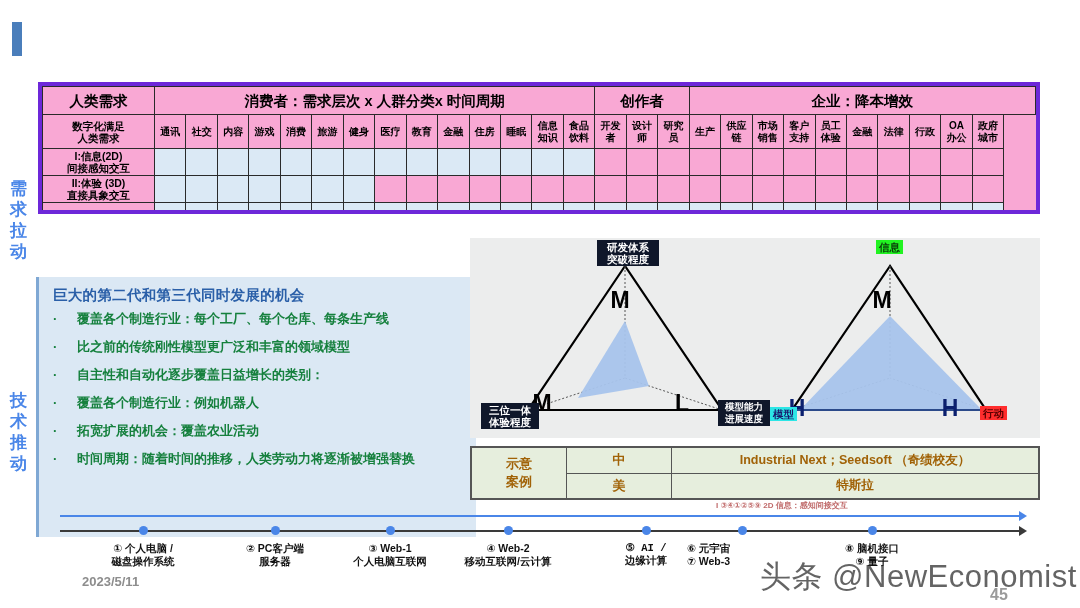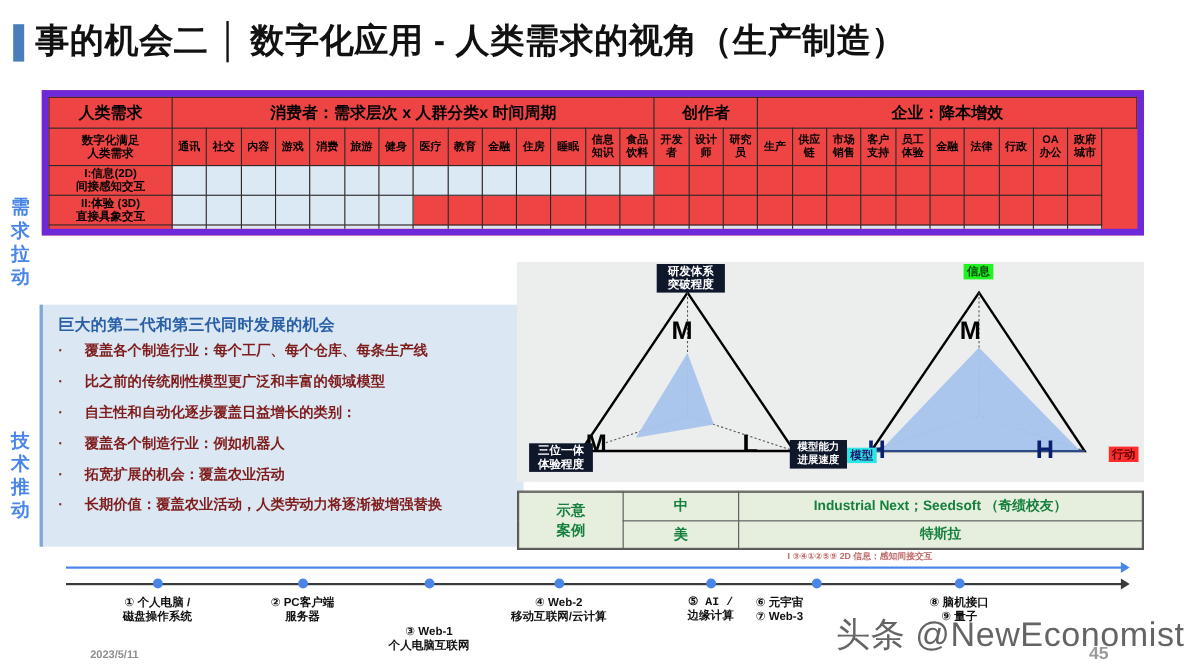--- a/index.html
+++ b/index.html
@@ -23,82 +23,82 @@
   .vlabel {
     position:absolute; width:26px; color:#4a86e8; font-weight:bold; font-size:17px;
     line-height:21px; text-align:center; letter-spacing:1px;
   }
   #vlabel-demand { left:6px; top:178px; }
   #vlabel-tech   { left:6px; top:390px; }
 
   
   #matrix {
     position:absolute; left:38px; top:82px; width:1002px; height:132px;
-    border:6px solid #6d28d9; border-collapse:collapse; overflow:hidden;
-    background:#ef4444;
+    border:4px solid #6d28d9; border-collapse:collapse; overflow:hidden;
+    background:#f9a8d4;
   }
   #matrix table { border-collapse:collapse; width:100%; table-layout:fixed; }
   #matrix td, #matrix th {
     border:1px solid #2a2a2a; font-size:10.5px; font-weight:bold;
     text-align:center; vertical-align:middle; line-height:12px; padding:1px 0;
     color:#000;
   }
   #matrix .grp { font-size:14.5px; height:28px; }
   #matrix .rowhdr-top { font-size:14.5px; }
   #matrix .rowhdr { font-size:10.5px; height:34px; }
   #matrix .lbl { font-size:10px; height:30px; }
   .hl { background:#dbe9f5; }
 
   
   #content-panel {
-    position:absolute; left:36px; top:277px; width:440px; height:220px;
+    position:absolute; left:36px; top:277px; width:440px; height:260px;
     background:#dbe8f4; border-left:3px solid #7fa8d4;padding-left:22px;
   }
   #content-title {
     position:absolute; left:14px; top:9px; font-size:14.5px; font-weight:bold;
     color:#2a5fa8; letter-spacing:0.3px;
   }
   .bullet-row {
-    position:absolute; left:14px; font-size:13px; font-weight:bold; color:#7f1d1d;
+    position:absolute; left:14px; font-size:13px; font-weight:bold; color:#15803d;
     white-space:nowrap;
   }
   .bullet-dot { display:inline-block; width:24px; }
 
   
   #diagram-panel {
     position:absolute; left:470px; top:238px; width:570px; height:200px;
     background:#eceded;
   }
   #diagram-svg { position:absolute; left:0; top:0; }
 
   .dlabel {
     position:absolute; font-size:10.5px; font-weight:bold; line-height:12px;
     text-align:center; padding:1px 3px; white-space:nowrap;
   }
   .dlabel.blue { background:#0f172a; color:#fff; }
   .dlabel.cyan { background:#2ce6e6; color:#1a1a6e; }
   .dlabel.green{ background:#21f321; color:#0b3d0b; }
-  .dlabel.red  { background:#ff2d2d; color:#5a0000;margin-left:28px; }
+  .dlabel.red  { background:#ff2d2d; color:#5a0000; }
 
   #lbl-rd      { left:597px; top:240px; width:62px; }
   #lbl-triexp  { left:481px; top:403px; width:58px; }
   #lbl-modelcap{ left:718px; top:400px; width:52px; font-size:9.5px; }
   #lbl-model   { left:770px; top:407px; }
   #lbl-info    { left:876px; top:240px; }
   #lbl-action  { left:980px; top:406px; }
 
   
   #case-table {
     position:absolute; left:470px; top:446px; width:570px; height:54px;
     border:1px solid #555; background:#e6eedd;
   }
   #case-table table { border-collapse:collapse; width:100%; height:100%; table-layout:fixed; }
   #case-table td {
     border:1px solid #555; text-align:center; vertical-align:middle;
-    font-size:13px; font-weight:bold; color:#15803d;
+    font-size:13px; font-weight:bold; color:#a16207;
   }
   #case-table td.wide { font-size:12.5px; }
 
   
   .ghost-row {
     position:absolute; font-size:8px; color:#9a9a9a; white-space:nowrap;
     font-weight:bold;
   }
   .ghost-red { color:#c06a6a; }
 
@@ -117,36 +117,35 @@
   .tl-dot {
     position:absolute; width:9px; height:9px; border-radius:50%; background:#4a86e8; top:26px;
   }
   .tl-item {
     position:absolute; top:42px; font-size:10.5px; font-weight:bold; line-height:13px;
     color:#111; white-space:nowrap;
   }
 
   
   #footer-date {
-    position:absolute; left:82px; top:590px; font-size:10px; color:#8d8d8d; font-weight:bold;
+    position:absolute; left:82px; top:574px; font-size:13px; color:#8d8d8d; font-weight:bold;
   }
   #page-num {
     position:absolute; left:990px; top:586px; font-size:16px; color:#9a9a9a; font-weight:bold;
   }
   #watermark {
     position:absolute; left:760px; top:556px; font-size:31px; color:rgba(40,40,40,0.72);
     font-weight:normal; white-space:nowrap; letter-spacing:0.5px;
   }
 </style>
 </head>
 <body>
 
 <div id="title-bar">
   <div id="title-accent"></div>
-  <div id="title-text">事的机会二 │ 数字化应用 - 人类需求的视角（生产制造）</div>
 </div>
 
 <div class="vlabel" id="vlabel-demand">需<br>求<br>拉<br>动</div>
 <div class="vlabel" id="vlabel-tech">技<br>术<br>推<br>动</div>
 
 <div id="matrix">
   <table id="matrix-table">
       <tbody>
         <tr>
           <td rowspan="1" class="grp rowhdr-top" style="width: 112px;">人类需求</td>
@@ -279,21 +278,21 @@
 </div>
 
 <div id="content-panel">
   <div id="content-title">巨大的第二代和第三代同时发展的机会</div>
   <div id="bullets-host">
       <div class="bullet-row" style="top: 33px;"><span class="bullet-dot">·</span><span>覆盖各个制造行业：每个工厂、每个仓库、每条生产线</span></div>
       <div class="bullet-row" style="top: 61px;"><span class="bullet-dot">·</span><span>比之前的传统刚性模型更广泛和丰富的领域模型</span></div>
       <div class="bullet-row" style="top: 89px;"><span class="bullet-dot">·</span><span>自主性和自动化逐步覆盖日益增长的类别：</span></div>
       <div class="bullet-row" style="top: 117px;"><span class="bullet-dot">·</span><span>覆盖各个制造行业：例如机器人</span></div>
       <div class="bullet-row" style="top: 145px;"><span class="bullet-dot">·</span><span>拓宽扩展的机会：覆盖农业活动</span></div>
-      <div class="bullet-row" style="top: 173px;"><span class="bullet-dot">·</span><span>长期价值：覆盖农业活动，人类劳动力将逐渐被增强替换</span></div>
+      <div class="bullet-row" style="top: 173px;"><span class="bullet-dot">·</span><span>时间周期：随着时间的推移，人类劳动力将逐渐被增强替换</span></div>
     </div>
 </div>
 
 <div id="diagram-panel">
   <svg id="diagram-svg" width="570" height="200">
 
     <polygon points="155,28 58,172 252,172" fill="none" stroke="#000" stroke-width="2.2"></polygon>
 
     <line x1="155" y1="28" x2="155" y2="140" stroke="#555" stroke-width="1" stroke-dasharray="2,2"></line>
     <line x1="58" y1="172" x2="155" y2="140" stroke="#555" stroke-width="1" stroke-dasharray="2,2"></line>
@@ -346,21 +345,21 @@
 
 <div id="timeline">
   <div id="tl-arrow-top"></div>
   <div id="tl-axis"></div>
   <div id="tl-host">
       <div class="tl-dot" style="left: 139px;"></div>
       <div class="tl-item" style="left: 88px; width: 110px; text-align: center;">① 个人电脑 /<br>磁盘操作系统</div>
       <div class="tl-dot" style="left: 271px;"></div>
       <div class="tl-item" style="left: 220px; width: 110px; text-align: center;">② PC客户端<br>服务器</div>
       <div class="tl-dot" style="left: 386px;"></div>
-      <div class="tl-item" style="left: 335px; width: 110px; text-align: center; margin-top: 26px;">③ Web-1<br>个人电脑互联网</div>
+      <div class="tl-item" style="left: 335px; width: 110px; text-align: center;">③ Web-1<br>个人电脑互联网</div>
       <div class="tl-dot" style="left: 504px;"></div>
       <div class="tl-item" style="left: 453px; width: 110px; text-align: center;">④ Web-2<br>移动互联网/云计算</div>
       <div class="tl-dot" style="left: 642px;"></div>
       <div class="tl-item" style="left: 591px; width: 110px; text-align: center; font-family: Liberation Mono, monospace;">⑤ AI /<br>边缘计算</div>
       <div class="tl-dot" style="left: 738px;"></div>
       <div class="tl-item" style="left: 687px; width: 110px; text-align: left;">⑥ 元宇宙<br>⑦ Web-3</div>
       <div class="tl-dot" style="left: 868px;"></div>
       <div class="tl-item" style="left: 817px; width: 110px; text-align: center;">⑧ 脑机接口<br>⑨ 量子</div>
     </div>
 </div>

